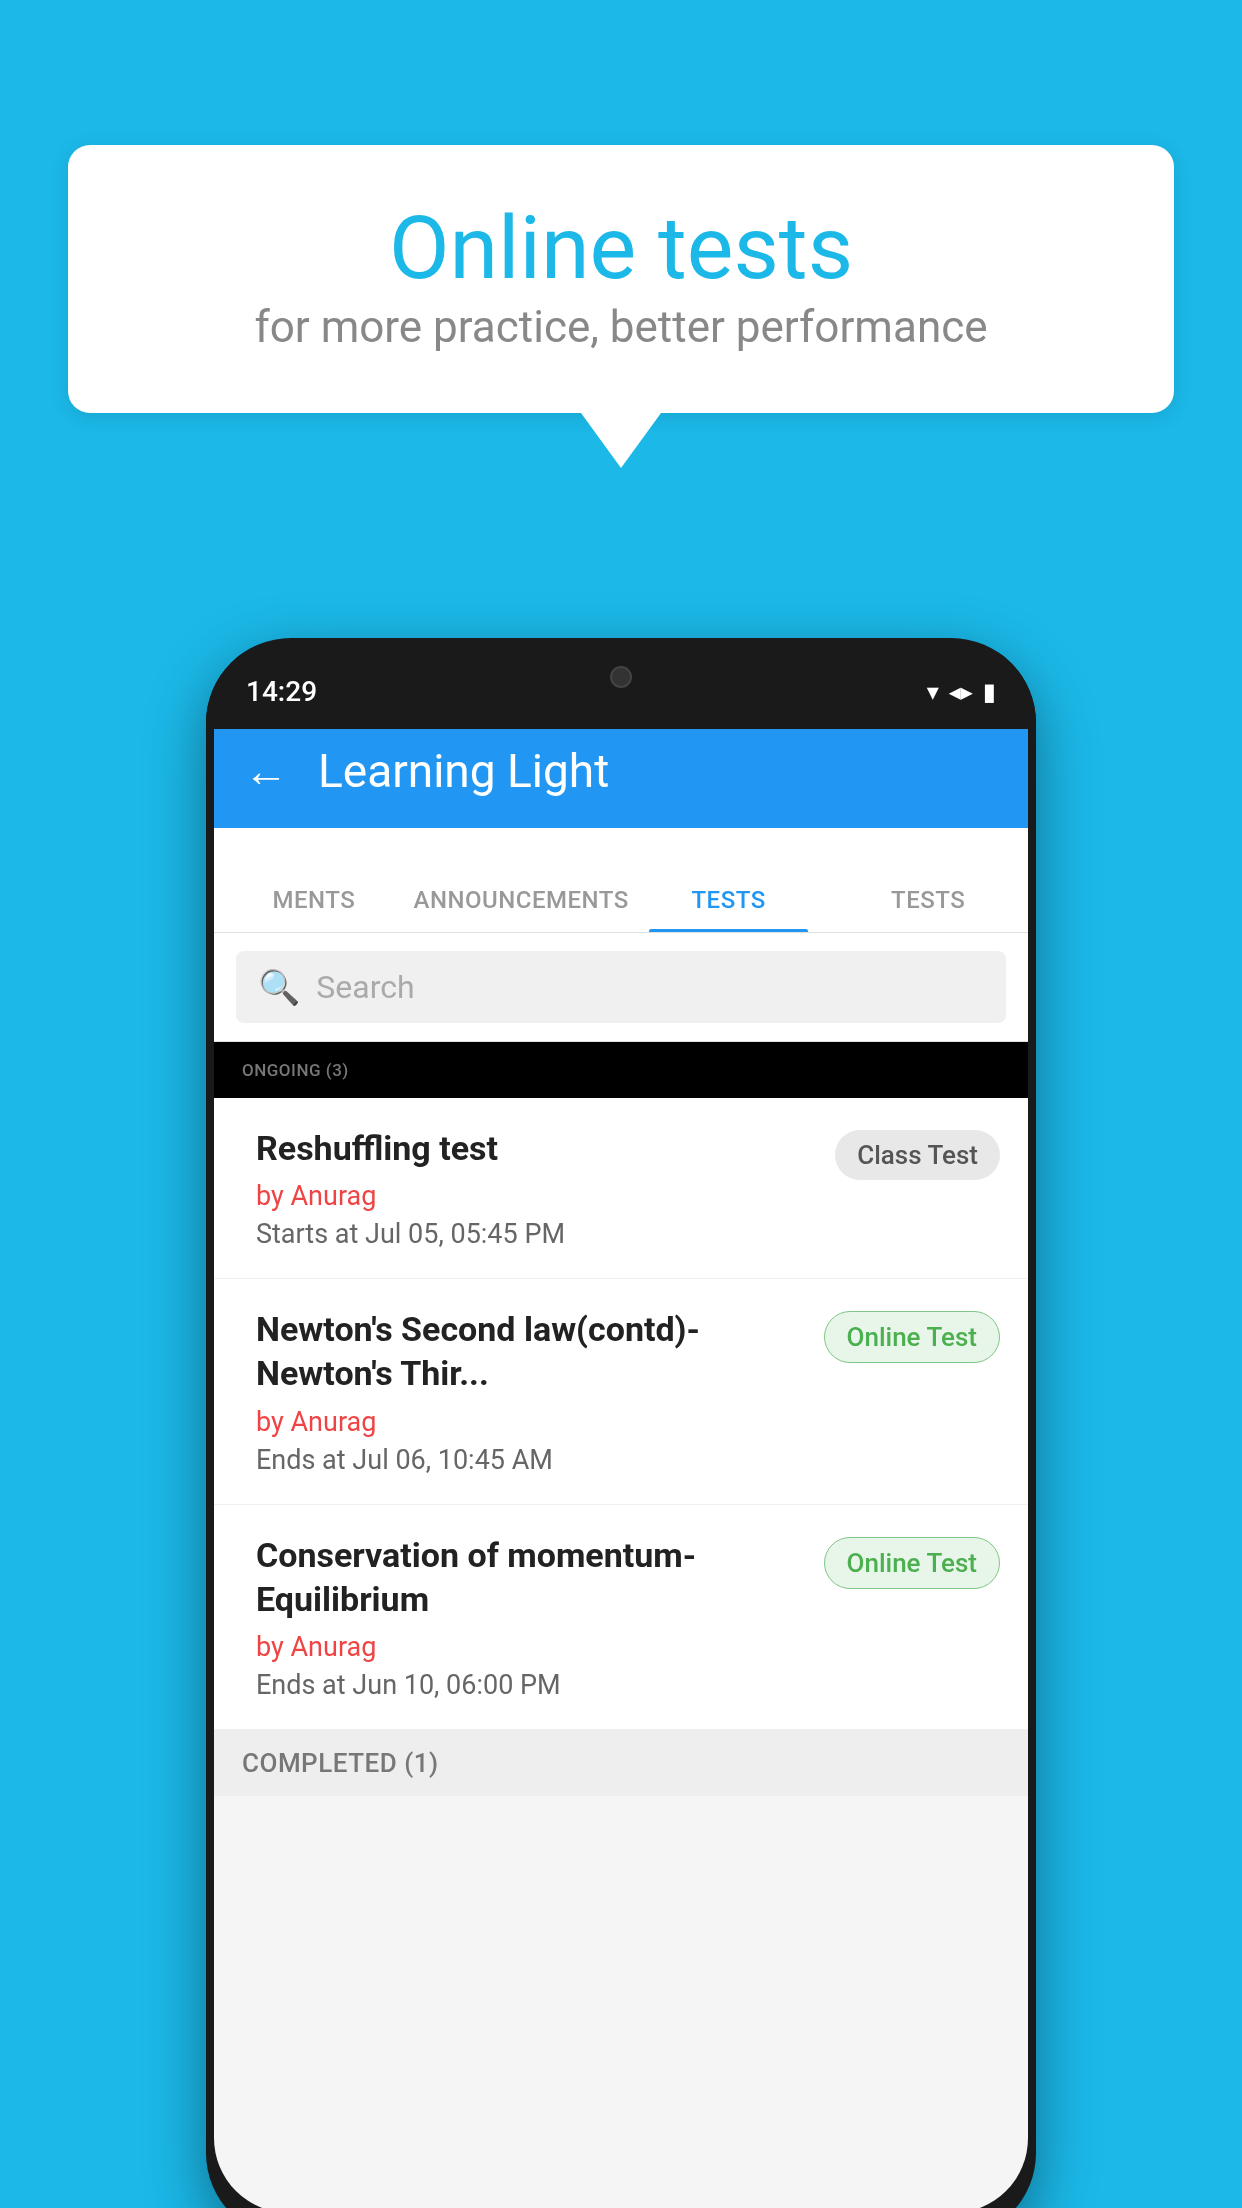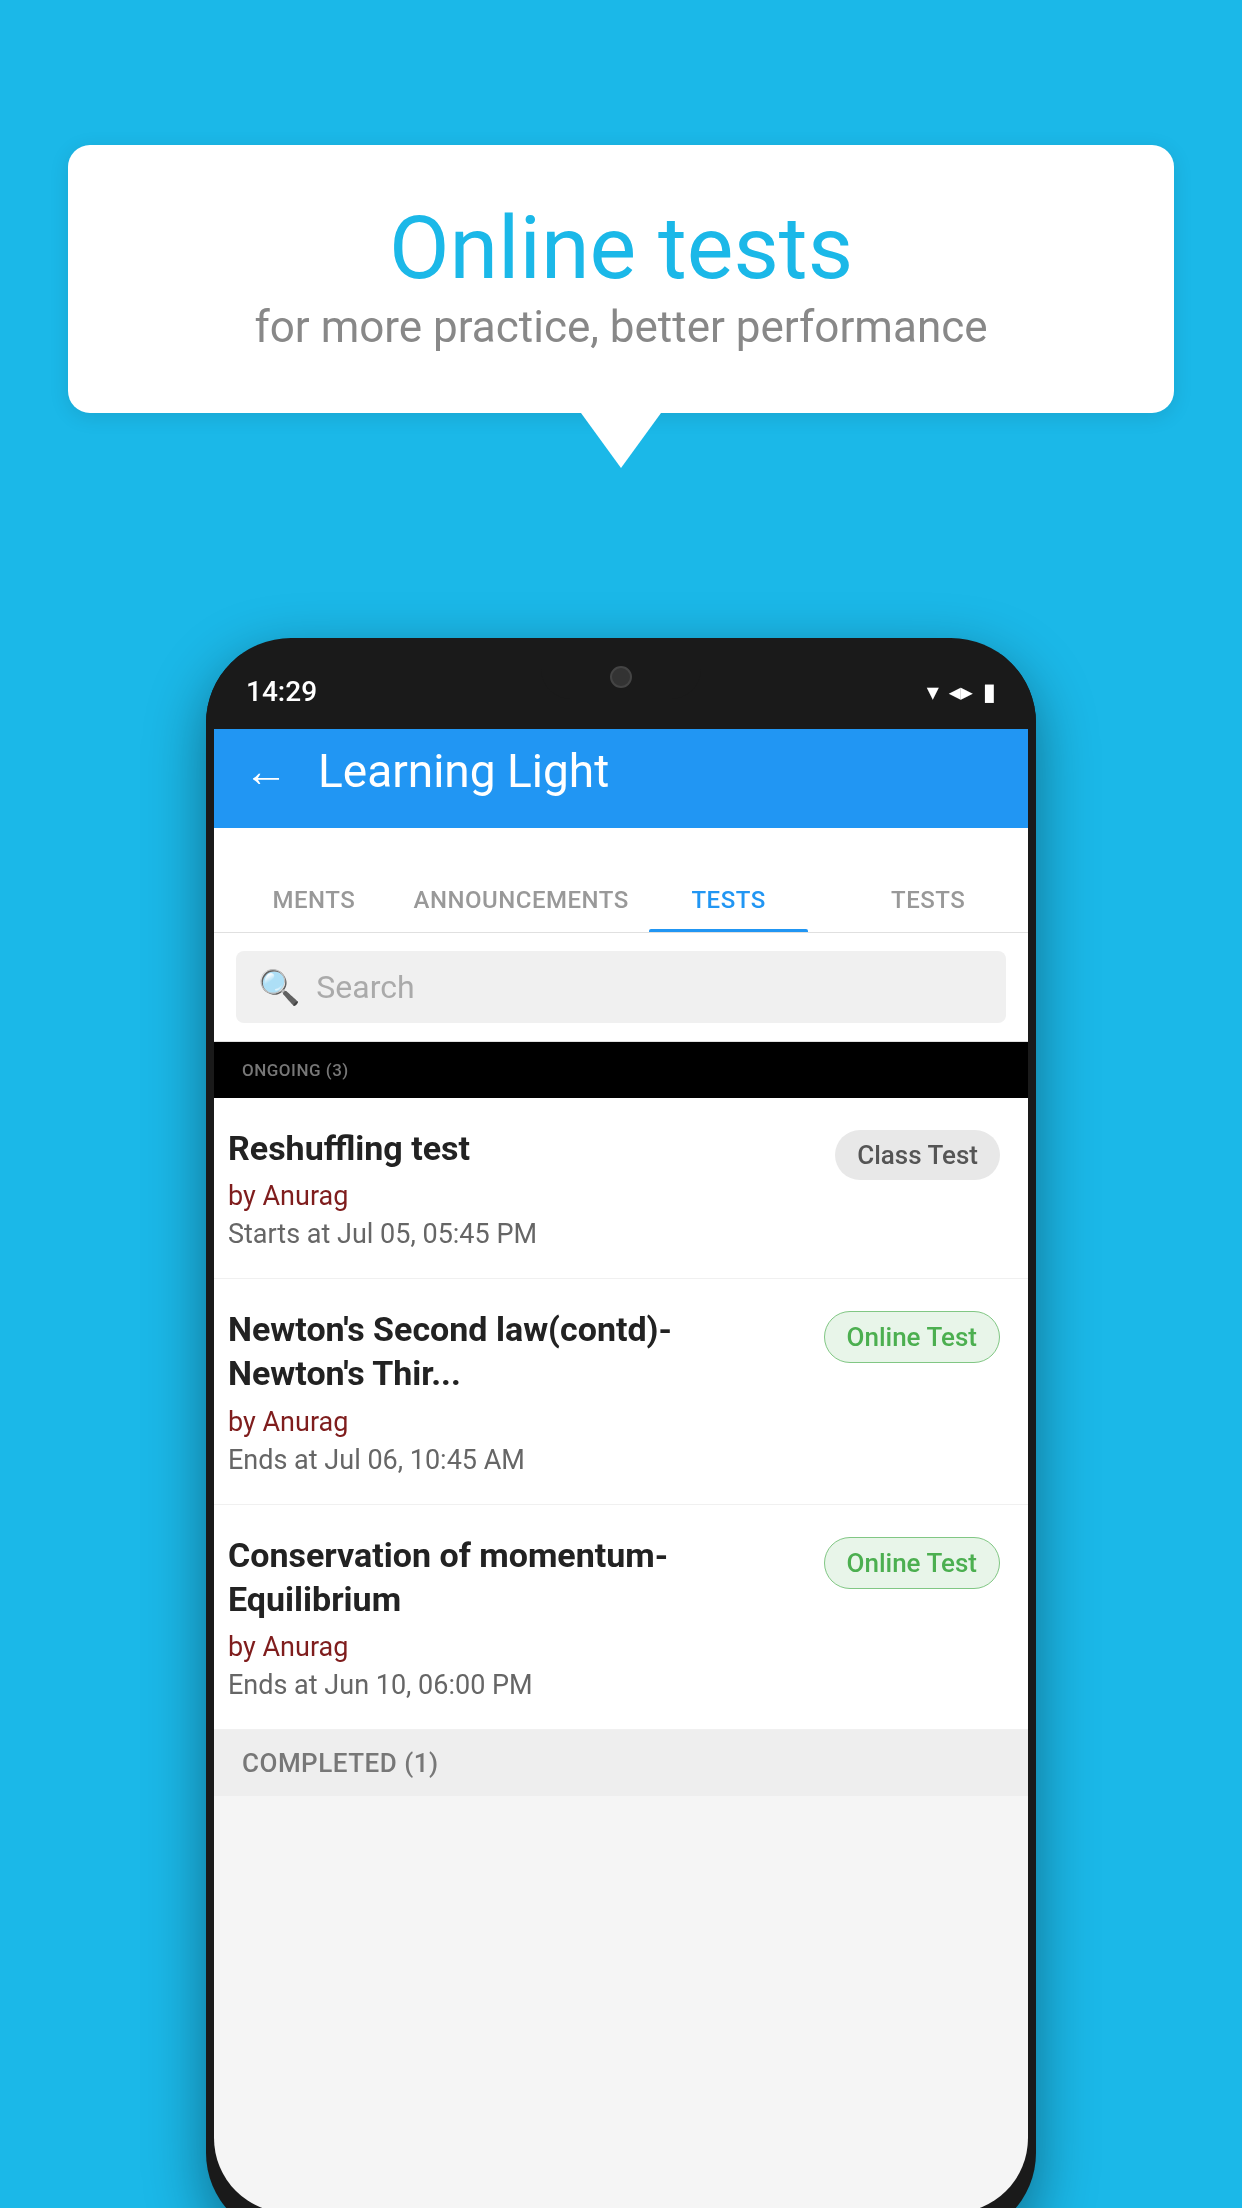--- a/index.html
+++ b/index.html
@@ -224,21 +224,21 @@
       padding: 18px 28px;
       font-size: 17px;
       color: #777;
       font-weight: 500;
       letter-spacing: 0.5px;
     }
 
     
     .test-item {
       background: white;
-      padding: 28px 28px 28px 14px;
+      padding: 28px 28px 28px 42px;
       border-bottom: 1px solid #f0f0f0;
       display: flex;
       align-items: flex-start;
       justify-content: space-between;
     }
 
     .test-item-left {
       flex: 1;
       padding-right: 20px;
     }
@@ -246,21 +246,21 @@
     .test-item-title {
       font-size: 34px;
       font-weight: 700;
       color: #222;
       line-height: 1.3;
       margin-bottom: 10px;
     }
 
     .test-item-author {
       font-size: 27px;
-      color: #7f1d1d;
+      color: #ef4444;
       margin-bottom: 6px;
     }
 
     .test-item-time {
       font-size: 27px;
       color: #666;
     }
 
     .test-badge {
       border-radius: 30px;

